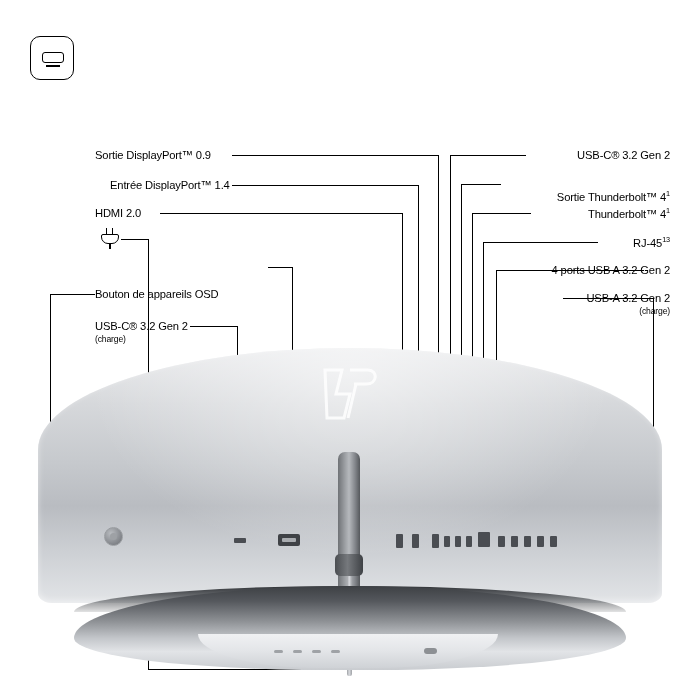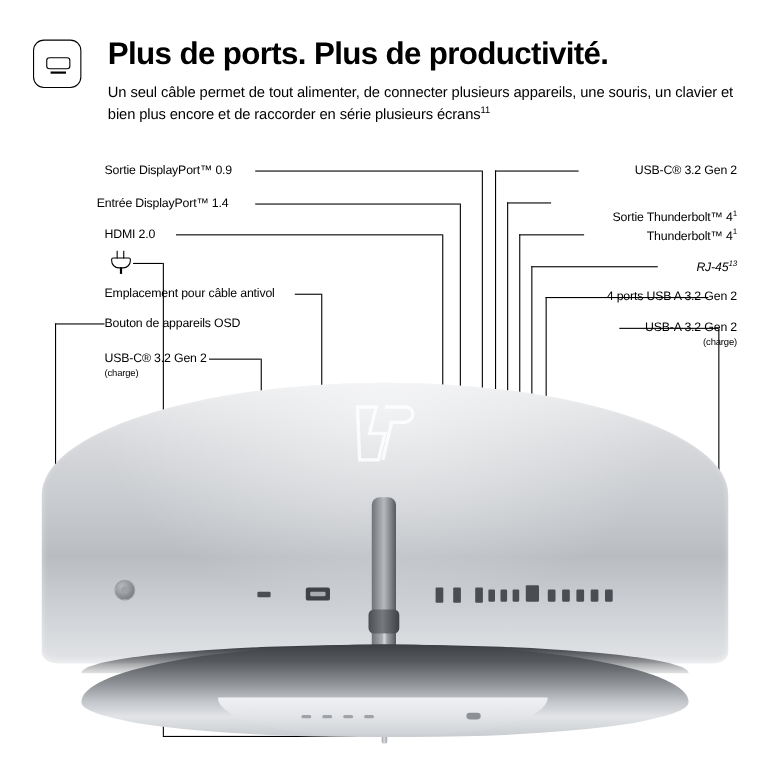--- a/index.html
+++ b/index.html
@@ -284,65 +284,57 @@
 </head>
 <body>
 
 <div id="page">
 
   <div id="header-icon">
     <div class="monitor"></div>
     <div class="stand"></div>
   </div>
 
-  <div id="title">Plus de ports. Plus de productivité.</div>
-
-  <div id="subtitle">
-    <span>Un seul câble permet de tout alimenter, de connecter plusieurs appareils, une</span>
-    <span>souris, un clavier et bien plus encore et de raccorder en série plusieurs écrans</span><sup>11</sup>
-  </div>
+
 
   <div class="callout" style="left:95px; top:148px;">
     <span>Sortie DisplayPort™ 0.9</span>
   </div>
-  <div class="callout" style="left:88px; top:178px;">
+  <div class="callout" style="left:110px; top:178px;">
     <span>Entrée DisplayPort™ 1.4</span>
   </div>
   <div class="callout" style="left:95px; top:206px;">
     <span>HDMI 2.0</span>
   </div>
 
   <div id="plug-icon">
     <div class="p1"></div>
     <div class="p2"></div>
     <div class="body"></div>
     <div class="cord"></div>
   </div>
 
-  <div class="callout" style="left:95px; top:260px;">
-    <span>Emplacement pour câble antivol</span>
-  </div>
   <div class="callout" style="left:95px; top:287px;">
     <span>Bouton de appareils OSD</span>
   </div>
   <div class="callout" style="left:95px; top:319px;">
     <span>USB-C® 3.2 Gen 2</span>
     <span class="sub">(charge)</span>
   </div>
 
   <div class="callout right" style="right:30px; top:148px;">
     <span>USB-C® 3.2 Gen 2</span>
   </div>
   <div class="callout right" style="right:30px; top:177px;margin-top:12px;">
     <span>Sortie Thunderbolt™ 4</span><sup>1</sup>
   </div>
   <div class="callout right" style="right:30px; top:206px;">
     <span>Thunderbolt™ 4</span><sup>1</sup>
   </div>
-  <div class="callout right" style="right:30px; top:235px;font-style:italic;">
+  <div class="callout right" style="right:30px; top:235px;">
     <span>RJ-45</span><sup>13</sup>
   </div>
   <div class="callout right" style="right:30px; top:263px;">
     <span>4 ports USB A 3.2 Gen 2</span>
   </div>
   <div class="callout right" style="right:30px; top:291px;">
     <span>USB-A 3.2 Gen 2</span>
     <span class="sub">(charge)</span>
   </div>
 

